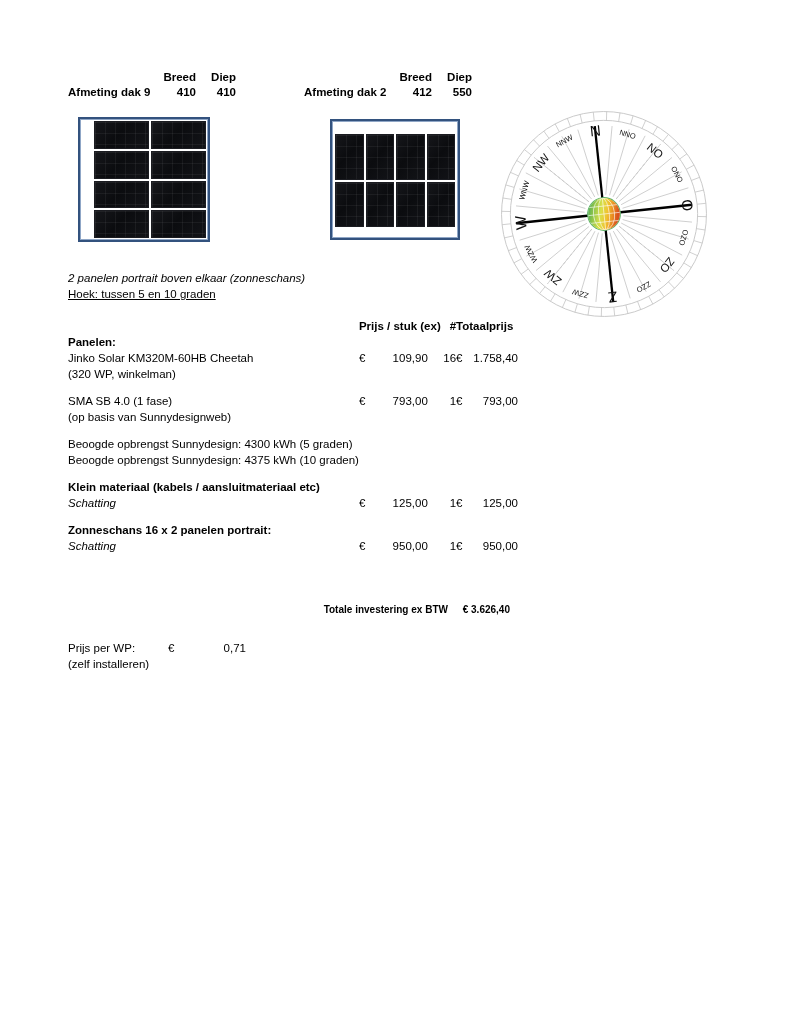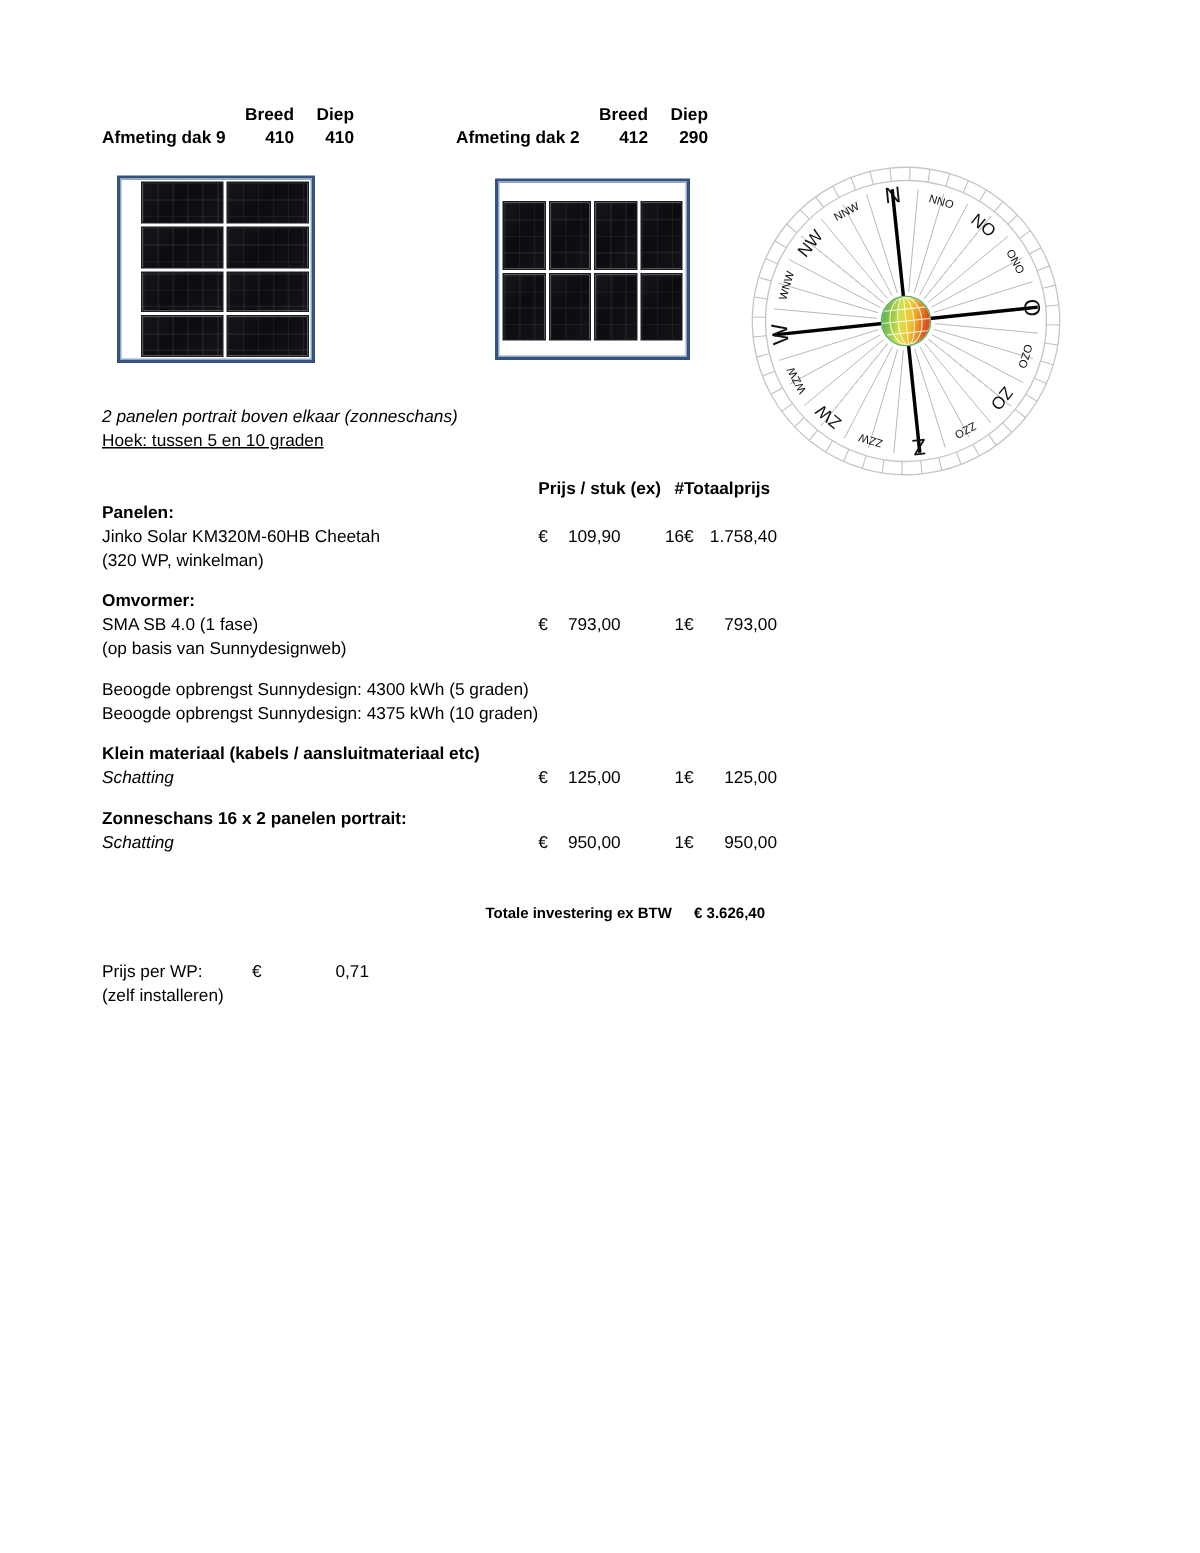--- a/index.html
+++ b/index.html
@@ -103,21 +103,21 @@
     line-height: 16px;
     border-collapse: collapse;
   }
   .ctable td {
     padding: 0;
     vertical-align: top;
     white-space: nowrap;
   }
   .c-desc  { width: 235px; }
   .c-eur1  { width: 22px;  text-align: left;  }
-  .c-price { width: 68px;  text-align: left; padding-right: 14px; margin-top: 30px; }
+  .c-price { width: 68px;  text-align: center; padding-right: 14px; margin-top: 30px; }
   .c-qty   { width: 24px;  text-align: right; padding-right: 12px; }
   .c-eur2  { width: 22px;  text-align: left;  }
   .c-total { width: 70px;  text-align: right; }
 
   .hdr-price { text-align: left; margin-top: 40px; }
   .hdr-qty   { text-align: right; padding-right: 10px; }
   .hdr-total { text-align: left; }
 
   .bold   { font-weight: bold; }
   .italic { font-style: italic; }
@@ -170,21 +170,21 @@
 
   <div class="dim-block" id="dim2">
     <div class="row">
       <span class="dim-label"></span>
       <span class="dim-col">Breed</span>
       <span class="dim-col">Diep</span>
     </div>
     <div class="row">
       <span class="dim-label">Afmeting dak 2</span>
       <span class="dim-col">412</span>
-      <span class="dim-col">290</span>
+      <span class="dim-col">550</span>
     </div>
   </div>
 
   <div class="roof" id="roof1">
     <div class="panel-grid" id="grid1" style="grid-template-columns: repeat(2, 1fr); grid-template-rows: repeat(4, 1fr);">
         <div class="panel-cell"></div>
         <div class="panel-cell"></div>
         <div class="panel-cell"></div>
         <div class="panel-cell"></div>
         <div class="panel-cell"></div>
@@ -376,23 +376,20 @@
           <td class="c-eur1"></td>
           <td class="c-price"></td>
           <td class="c-qty"></td>
           <td class="c-eur2"></td>
           <td class="c-total"></td>
         </tr>
         <tr class="spacer-row">
           <td colspan="6"></td>
         </tr>
         <tr>
-          <td class="c-desc bold" colspan="6">Omvormer:</td>
-        </tr>
-        <tr>
           <td class="c-desc">SMA SB 4.0 (1 fase)</td>
           <td class="c-eur1">€</td>
           <td class="c-price">793,00</td>
           <td class="c-qty">1</td>
           <td class="c-eur2">€</td>
           <td class="c-total">793,00</td>
         </tr>
         <tr>
           <td class="c-desc">(op basis van Sunnydesignweb)</td>
           <td class="c-eur1"></td>

